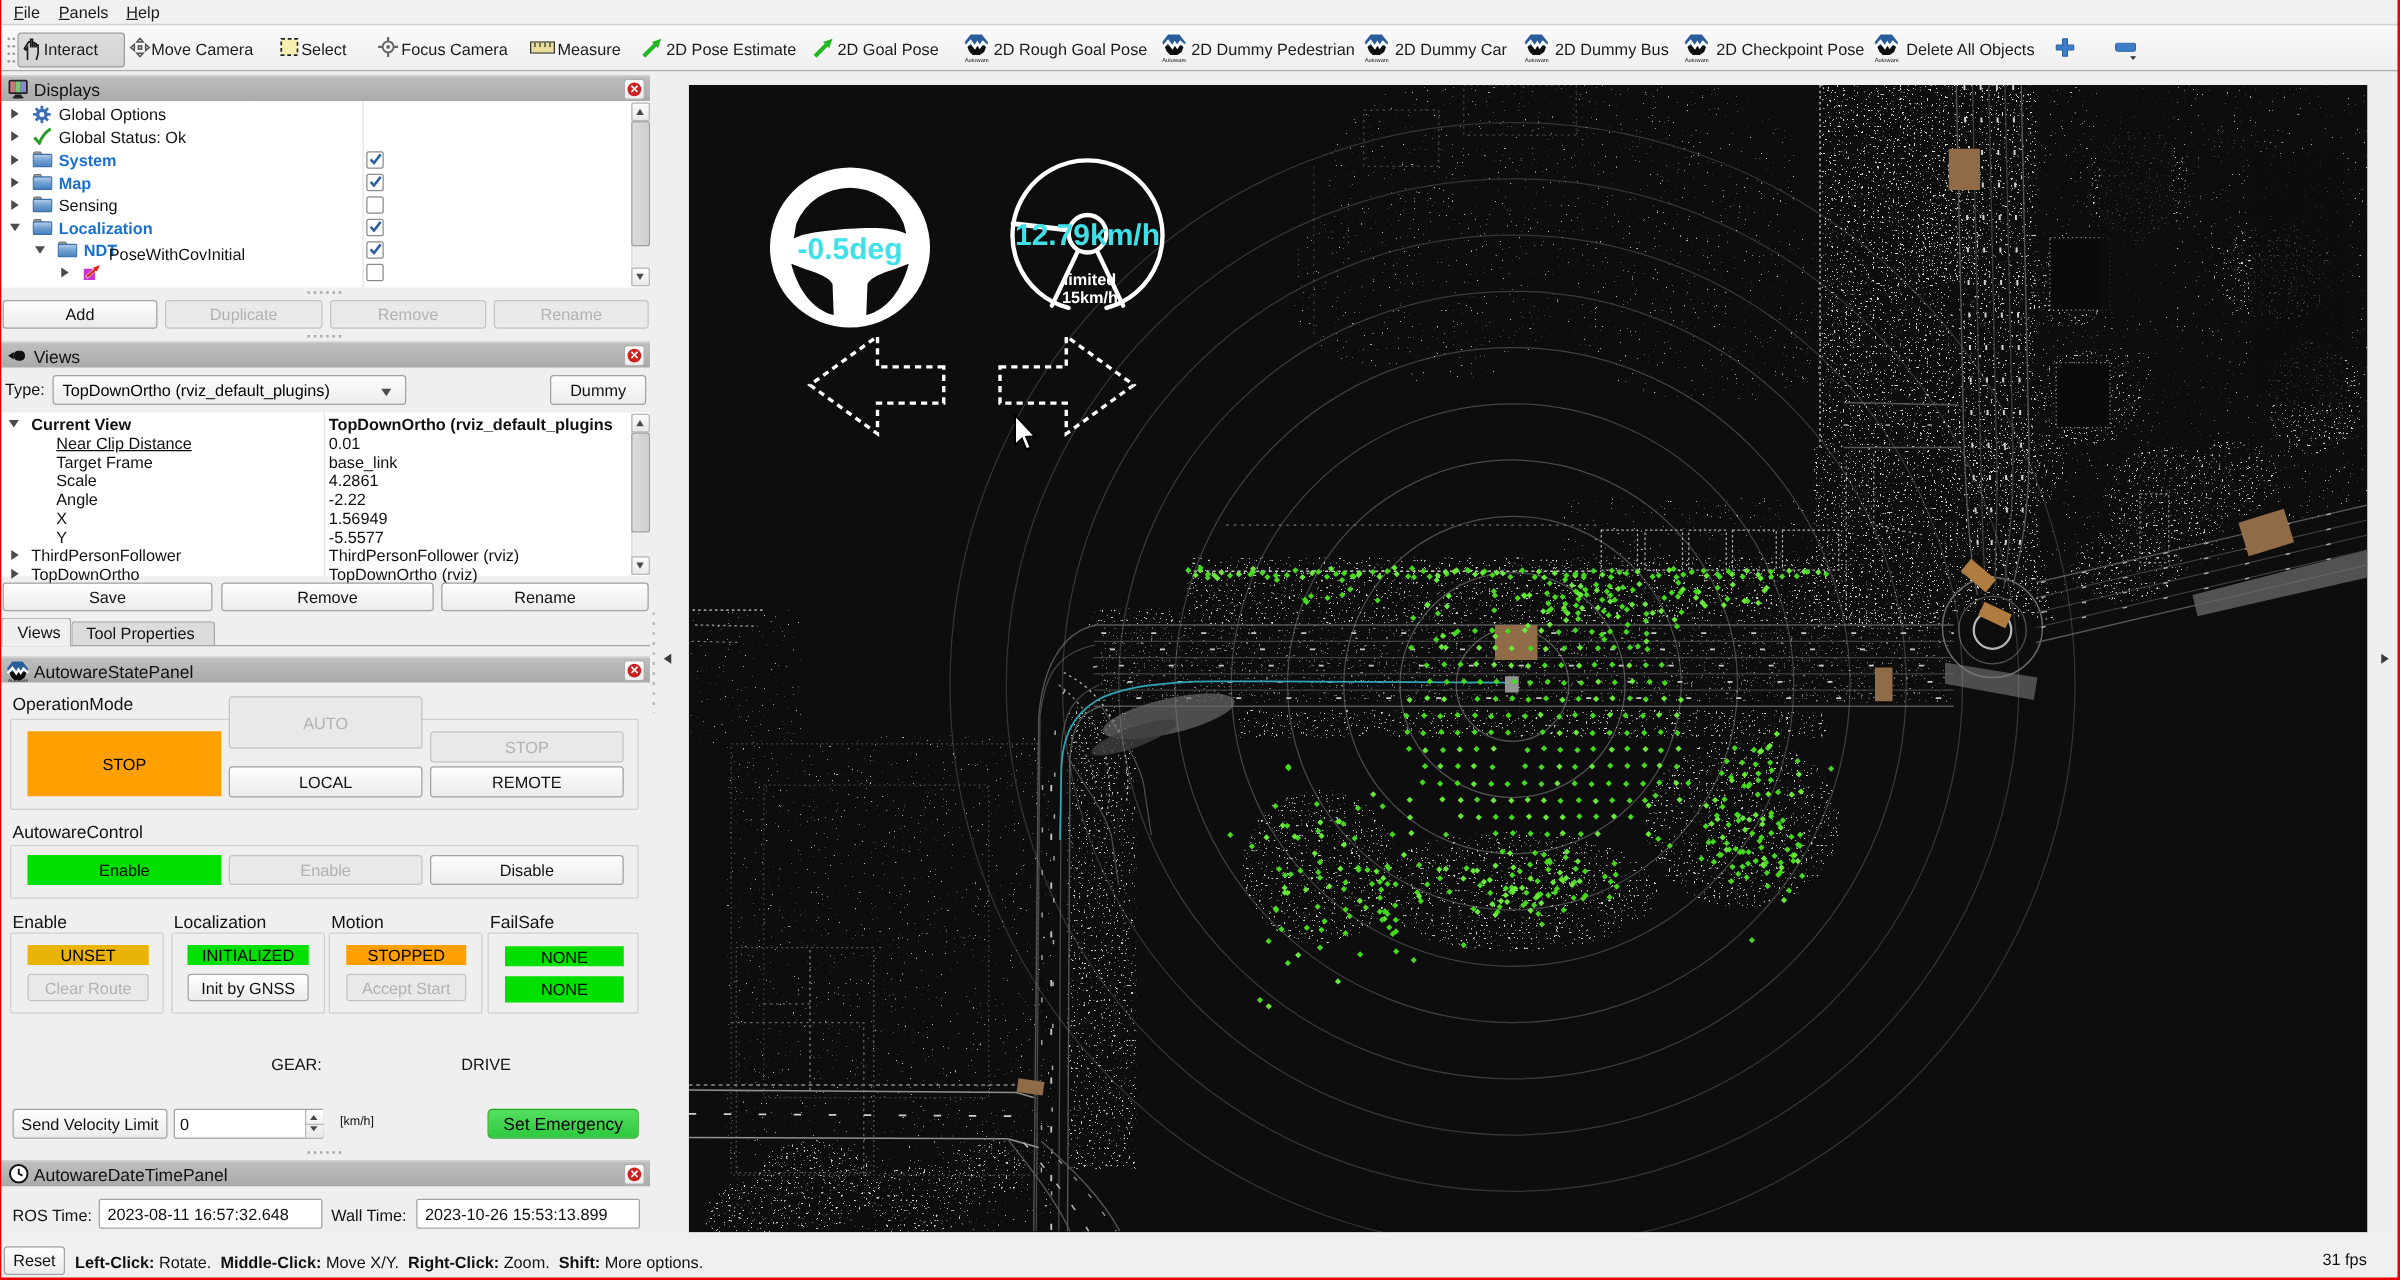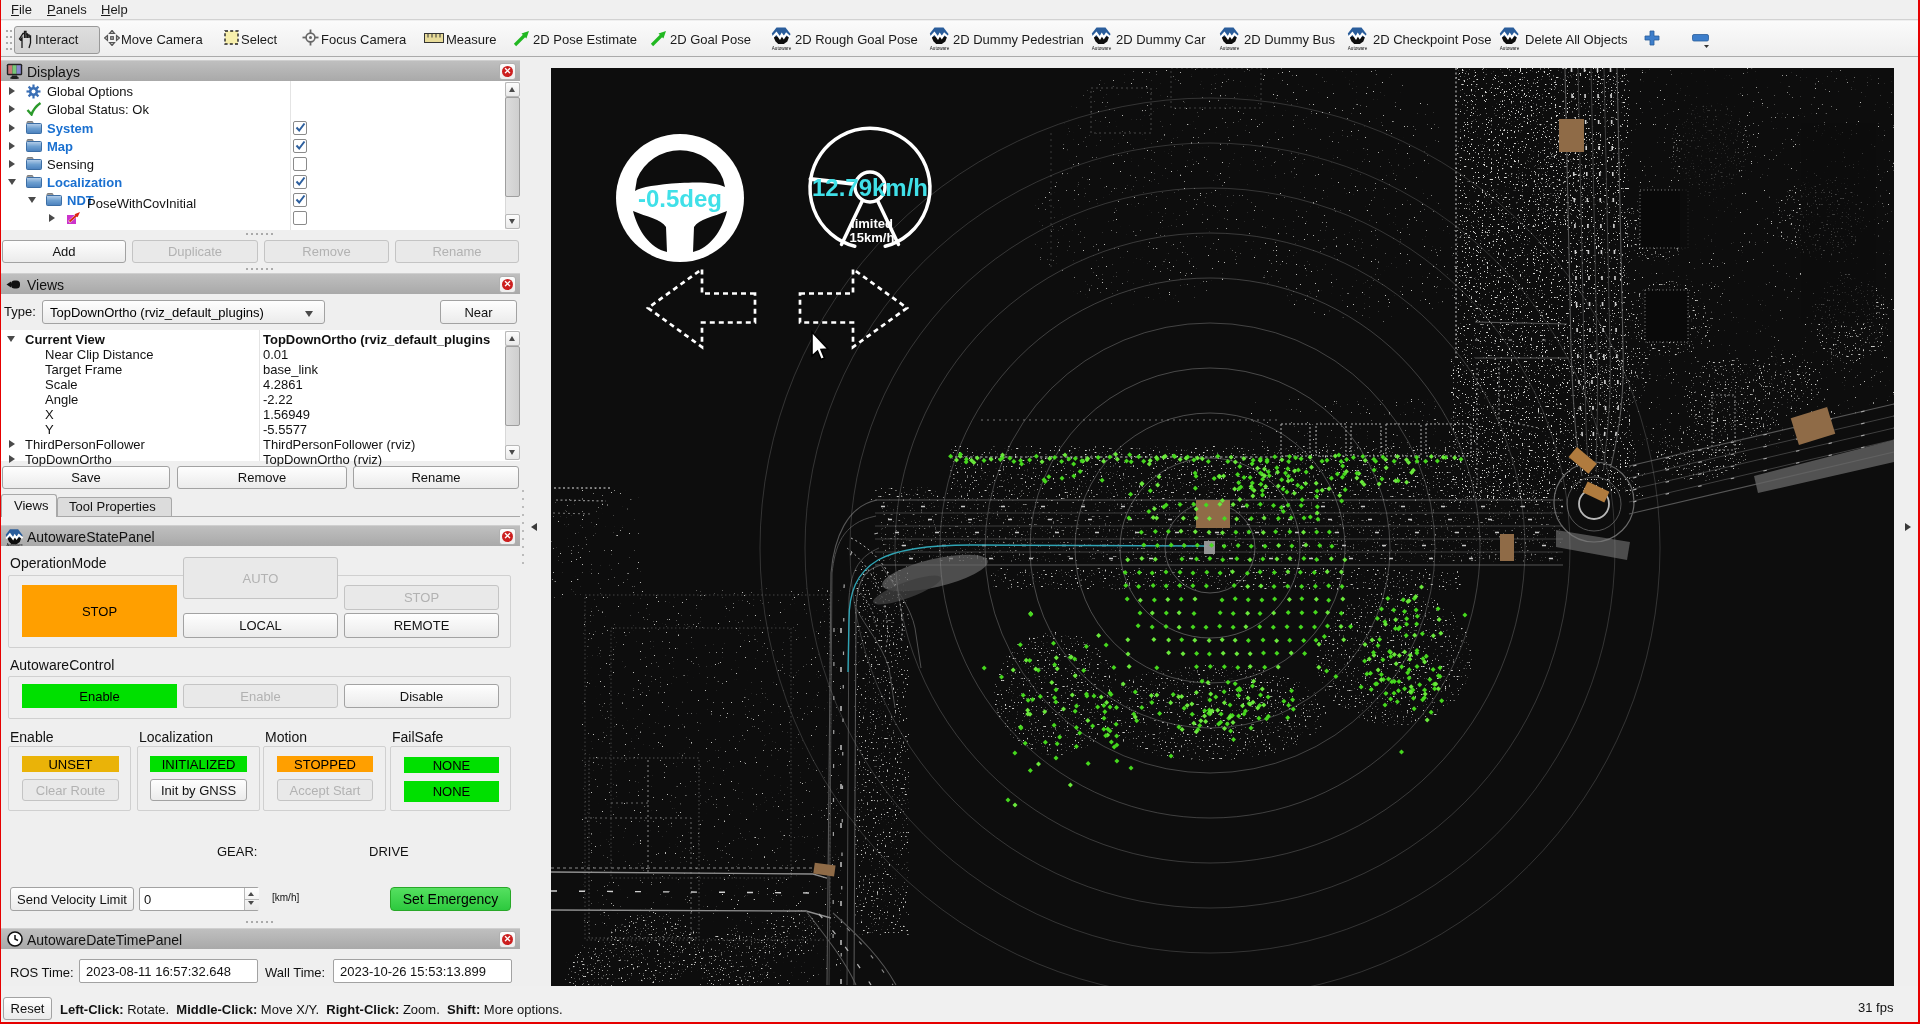--- a/index.html
+++ b/index.html
@@ -282,27 +282,27 @@
     <div class="t">Views</div>
     <div class="closeb">
       <div class="c">✕</div>
     </div>
   </div>
 <div class="row" style="left:4px;top:304px;font-size:13px">Type:</div>
 <div class="abs" style="left:42px;top:300px;width:283px;height:24px;border:1px solid #a2a2a2;border-radius:3px;background:linear-gradient(#fefefe,#ebebeb)">
 <div style="position:absolute;left:7px;top:4px;font-size:13px">TopDownOrtho (rviz_default_plugins)</div>
 <div class="exp d" style="left:262px;top:10px;position:absolute"></div>
   </div>
-<div class="btn" style="left:440px;top:300px;width:77px;height:24px">Near</div>
+<div class="btn" style="left:440px;top:300px;width:77px;height:24px">Dummy</div>
 <div class="abs white" style="left:0;top:330px;width:520px;height:131px"></div>
 <div class="abs" style="left:259px;top:330px;width:1px;height:131px;background:#e4e4e4"></div>
 <div class="exp d" style="left:7px;top:336px"></div>
 <div class="row" style="left:25px;top:332px;font-weight:bold;">Current View</div>
 <div class="row" style="left:263px;top:332px;font-weight:bold;">TopDownOrtho (rviz_default_plugins</div>
-<div class="row" style="left:45px;top:347px;">Near Clip Distance</div>
+<div class="row" style="left:45px;top:347px;text-decoration:underline;">Near Clip Distance</div>
 <div class="row" style="left:263px;top:347px;">0.01</div>
 <div class="row" style="left:45px;top:362px;">Target Frame</div>
 <div class="row" style="left:263px;top:362px;">base_link</div>
 <div class="row" style="left:45px;top:377px;">Scale</div>
 <div class="row" style="left:263px;top:377px;">4.2861</div>
 <div class="row" style="left:45px;top:392px;">Angle</div>
 <div class="row" style="left:263px;top:392px;">-2.22</div>
 <div class="row" style="left:45px;top:407px;">X</div>
 <div class="row" style="left:263px;top:407px;">1.56949</div>
 <div class="row" style="left:45px;top:422px;">Y</div>

